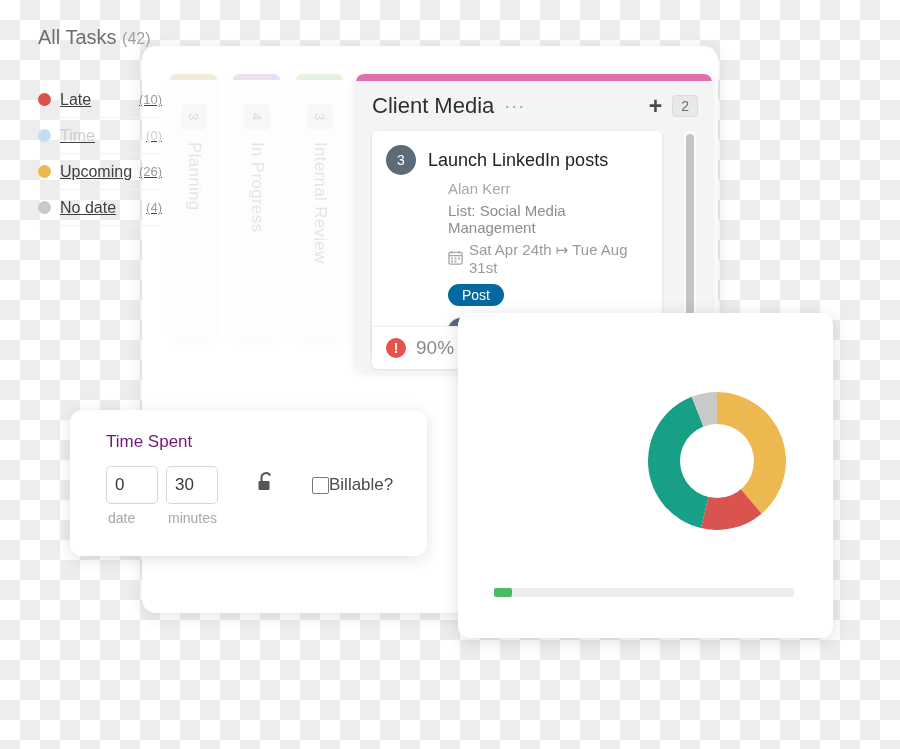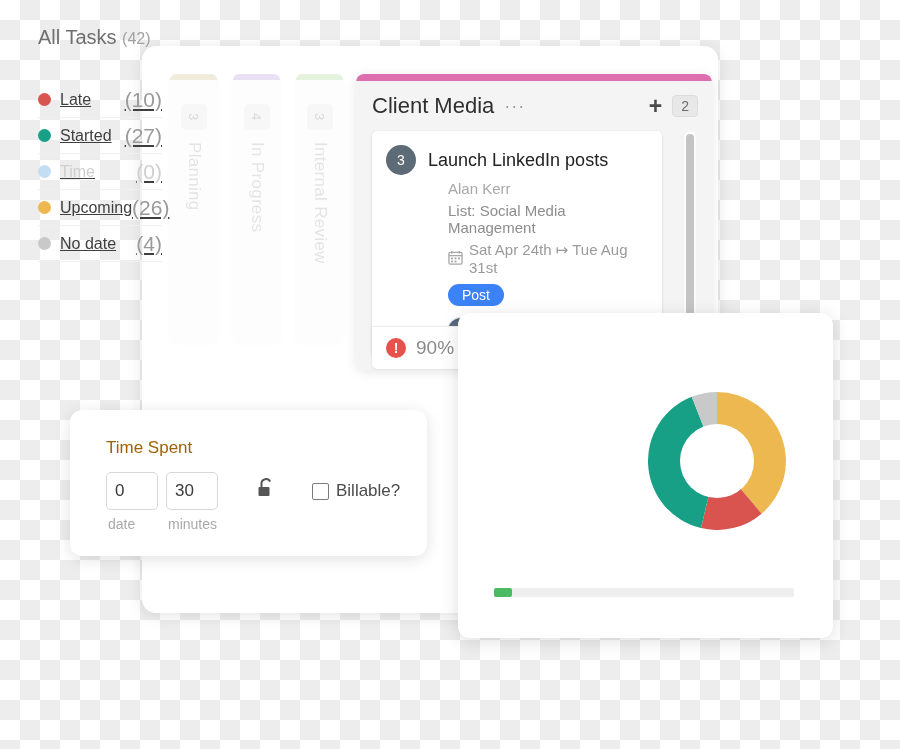--- a/index.html
+++ b/index.html
@@ -163,21 +163,21 @@
   .task-meta {
     margin-left: 62px;
   }
   .task-assignee { font-size: 15px; color: #a8a8a8; margin-top: 5px; }
   .task-list { font-size: 15px; color: #8d8d8d; margin-top: 5px; }
   .task-dates { font-size: 15px; color: #9a9a9a; margin-top: 5px; display: flex; align-items: center; gap: 6px; }
   .cal-ico { display: inline-block; }
   .task-tag {
     display: inline-block;
     margin-top: 8px;
-    background: #3b82f6;
+    background: #0369a1;
     color: #ffffff;
     font-size: 14px;
     border-radius: 11px;
     padding: 3px 14px;
   }
   .task-avatar {
     margin-top: 12px;
     width: 26px; height: 26px;
     border-radius: 50%;
     background: linear-gradient(160deg, #4a5870 0%, #6d7f93 45%, #d6cdbd 100%);
@@ -256,21 +256,21 @@
     left: 70px;
     top: 410px;
     width: 357px;
     height: 146px;
     background: #ffffff;
     border-radius: 12px;
     box-shadow: 0 3px 16px rgba(0,0,0,0.12);
     padding: 22px 0 0 36px;
     box-sizing: border-box;
   }
-  .ts-title { font-size: 17px; color: #a16207; margin-top: 6px; }
+  .ts-title { font-size: 17px; color: #701a75; }
   .ts-row { display: flex; align-items: center; margin-top: 14px; }
   .ts-field { display: flex; flex-direction: column; align-items: flex-start; }
   .ts-input {
     width: 52px;
     height: 38px;
     border: 1px solid #d7d7d7;
     border-radius: 5px;
     font-size: 17px;
     color: #3a3a3a;
     padding: 0 8px;
@@ -280,21 +280,21 @@
     outline: none;
   }
   .ts-sub { font-size: 14px; color: #a9a9a9; margin-top: 6px; padding-left: 2px; }
   .ts-gap { width: 8px; }
   .lock-wrap { margin-left: 38px; margin-bottom: 22px; }
   .billable-wrap {
     margin-left: 36px;
     margin-bottom: 22px;
     display: flex;
     align-items: center;
-    gap: 7px;
+    gap: 0;
   }
   .chk-box {
     width: 15px; height: 15px;
     border: 1.6px solid #7b7b7b;
     border-radius: 2px;
     background: #ffffff;
   }
   .billable-label { font-size: 17px; color: #4c4c4c; }
 
   
@@ -331,21 +331,21 @@
     text-decoration: underline;
   }
   .legend-row:last-child { }
   .lg-dot {
     width: 13px; height: 13px;
     border-radius: 50%;
     flex: 0 0 auto;
     margin-right: 9px;
   }
   .lg-label { flex: 1; white-space: nowrap; }
-  .lg-count { color: #9a9a9a; font-size: 21px; }
+  .lg-count { color: #9a9a9a; font-size: 13px; }
   .legend-row.muted .lg-label,
   .legend-row.muted .lg-count { color: #cfcfcf; }
 
   .donut {
     position: absolute;
     left: 648px;
     top: 392px;
     width: 138px;
     height: 138px;
   }
@@ -478,25 +478,20 @@
   <span>All Tasks</span>
   <span class="cnt">(42)</span>
 </div>
 
 <div class="legend">
   <div class="legend-row">
     <span class="lg-dot" style="background:#d9534f"></span>
     <span class="lg-label">Late</span>
     <span class="lg-count">(10)</span>
   </div>
-  <div class="legend-row">
-    <span class="lg-dot" style="background:#17a085"></span>
-    <span class="lg-label">Started</span>
-    <span class="lg-count">(27)</span>
-  </div>
   <div class="legend-row muted">
     <span class="lg-dot" style="background:#c5ddf2"></span>
     <span class="lg-label">Time</span>
     <span class="lg-count">(0)</span>
   </div>
   <div class="legend-row">
     <span class="lg-dot" style="background:#eeb850"></span>
     <span class="lg-label">Upcoming</span>
     <span class="lg-count">(26)</span>
   </div>

